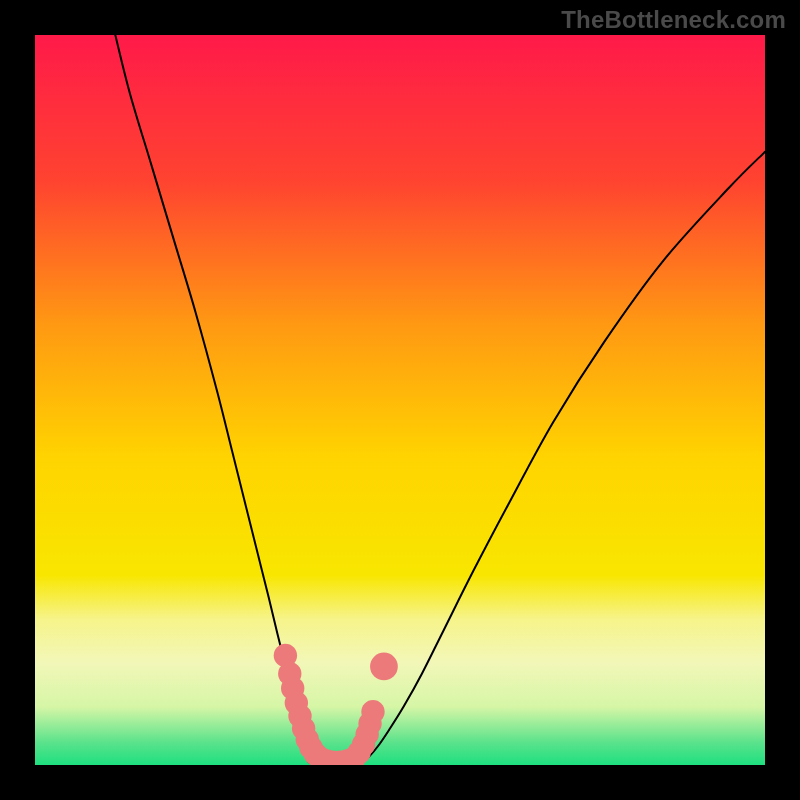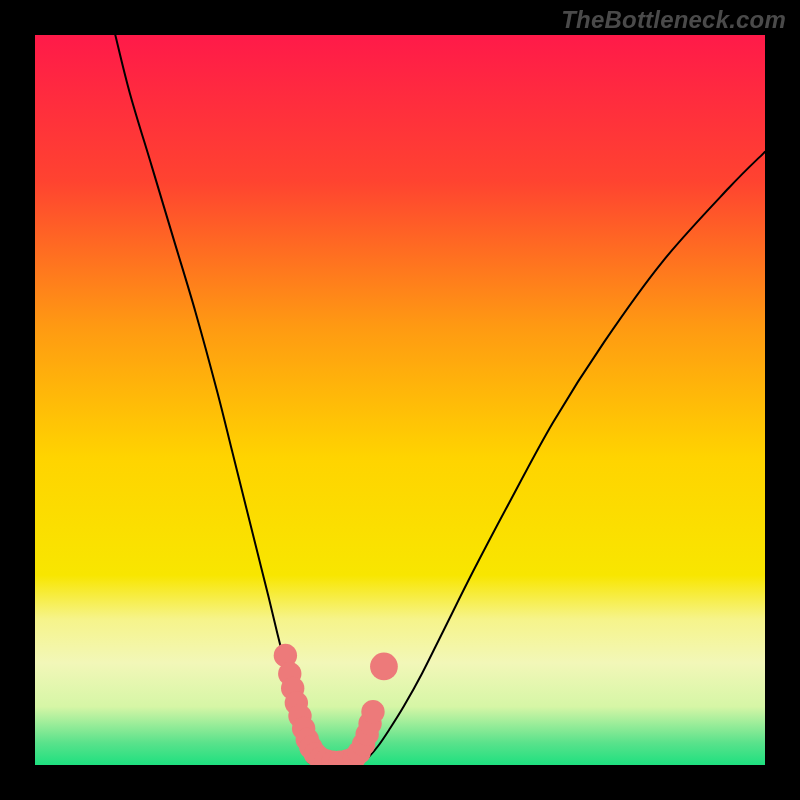--- a/index.html
+++ b/index.html
@@ -9,21 +9,20 @@
     height: 800px;
     background: #000;
     font-family: Arial, Helvetica, sans-serif;
     overflow: hidden;
   }
   .stage {
     position: relative;
     width: 800px;
     height: 764px;
     background: #000;
-    font-style: italic;
   }
   .watermark {
     position: absolute;
     top: 6px;
     right: 14px;
     color: #4a4a4a;
     font-size: 24px;
     font-weight: 600;
     letter-spacing: 0.2px;
     user-select: none;

